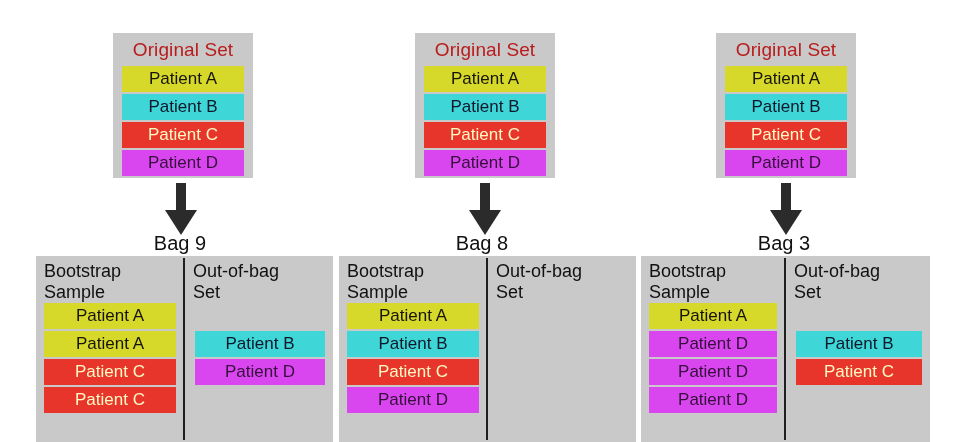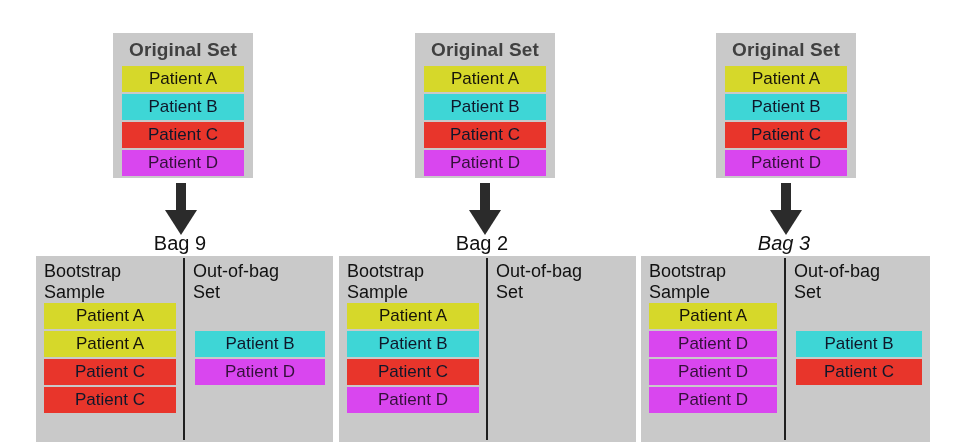--- a/index.html
+++ b/index.html
@@ -20,45 +20,44 @@
     position: absolute;
     background: #c9c9c9;
     box-sizing: border-box;
   }
 
   
   .orig-panel { width: 140px; height: 145px; }
   .orig-title {
     text-align: center;
     font-size: 19px;
-    color: #404040;
+    color: #b91c1c;
     padding-top: 6px;
     letter-spacing: 0.1px;
     white-space: nowrap;
-    font-weight: bold;
   }
   .orig-rows {
     margin-top: 5px;
     padding: 0 9px 0 9px;
   }
 
   
   .pbar {
     height: 26px;
     line-height: 26px;
     text-align: center;
     font-size: 17px;
     color: #1d1112;
     margin-bottom: 2px;
     white-space: nowrap;
     box-sizing: border-box;
   }
   .pbar.c-yellow  { background: #d6d82a; color: #17140a; }
   .pbar.c-cyan    { background: #3ed6d6; color: #0f172a; }
-  .pbar.c-red     { background: #e8352b; color: #0f172a; }
+  .pbar.c-red     { background: #e8352b; color: #fef9c3; }
   .pbar.c-magenta { background: #d946ef; color: #34103a; }
 
   
   .arrow {
     position: absolute;
     width: 40px;
     height: 52px;
   }
   .arrow .shaft {
     position: absolute;
@@ -151,35 +150,35 @@
         <div class="pbar c-yellow">Patient A</div>
         <div class="pbar c-cyan">Patient B</div>
         <div class="pbar c-red">Patient C</div>
         <div class="pbar c-magenta">Patient D</div>
       </div>
     </div>
     <div class="arrow" style="left: 465px; top: 183px;">
       <div class="shaft"></div>
       <div class="head"></div>
     </div>
-    <div class="bag-label" style="left: 392px; top: 232px;">Bag 2</div>
+    <div class="bag-label" style="left: 392px; top: 232px;">Bag 8</div>
     <div class="panel orig-panel" style="left: 716px; top: 33px;">
       <div class="orig-title">Original Set</div>
       <div class="orig-rows">
         <div class="pbar c-yellow">Patient A</div>
         <div class="pbar c-cyan">Patient B</div>
         <div class="pbar c-red">Patient C</div>
         <div class="pbar c-magenta">Patient D</div>
       </div>
     </div>
     <div class="arrow" style="left: 766px; top: 183px;">
       <div class="shaft"></div>
       <div class="head"></div>
     </div>
-    <div class="bag-label" style="left: 694px; top: 232px; font-style: italic;">Bag 3</div>
+    <div class="bag-label" style="left: 694px; top: 232px;">Bag 3</div>
     <div class="panel bag-panel" style="left: 36px; top: 256px; width: 297px;">
       <div class="bag-col left">
         <div class="col-head">Bootstrap
 Sample</div>
         <div class="col-rows">
           <div class="pbar c-yellow">Patient A</div>
           <div class="pbar c-yellow">Patient A</div>
           <div class="pbar c-red">Patient C</div>
           <div class="pbar c-red">Patient C</div>
         </div>

